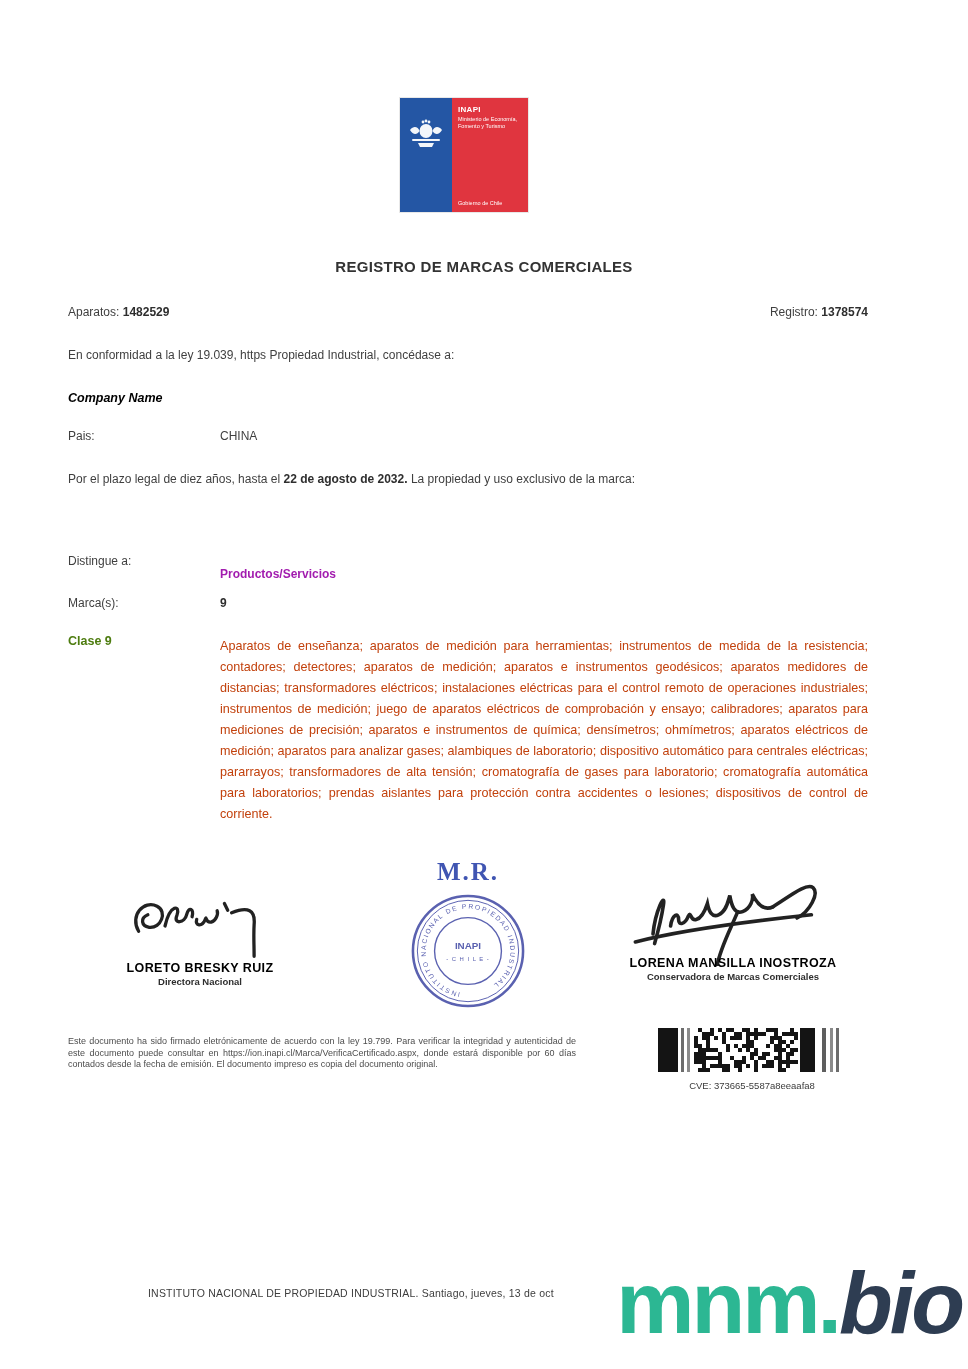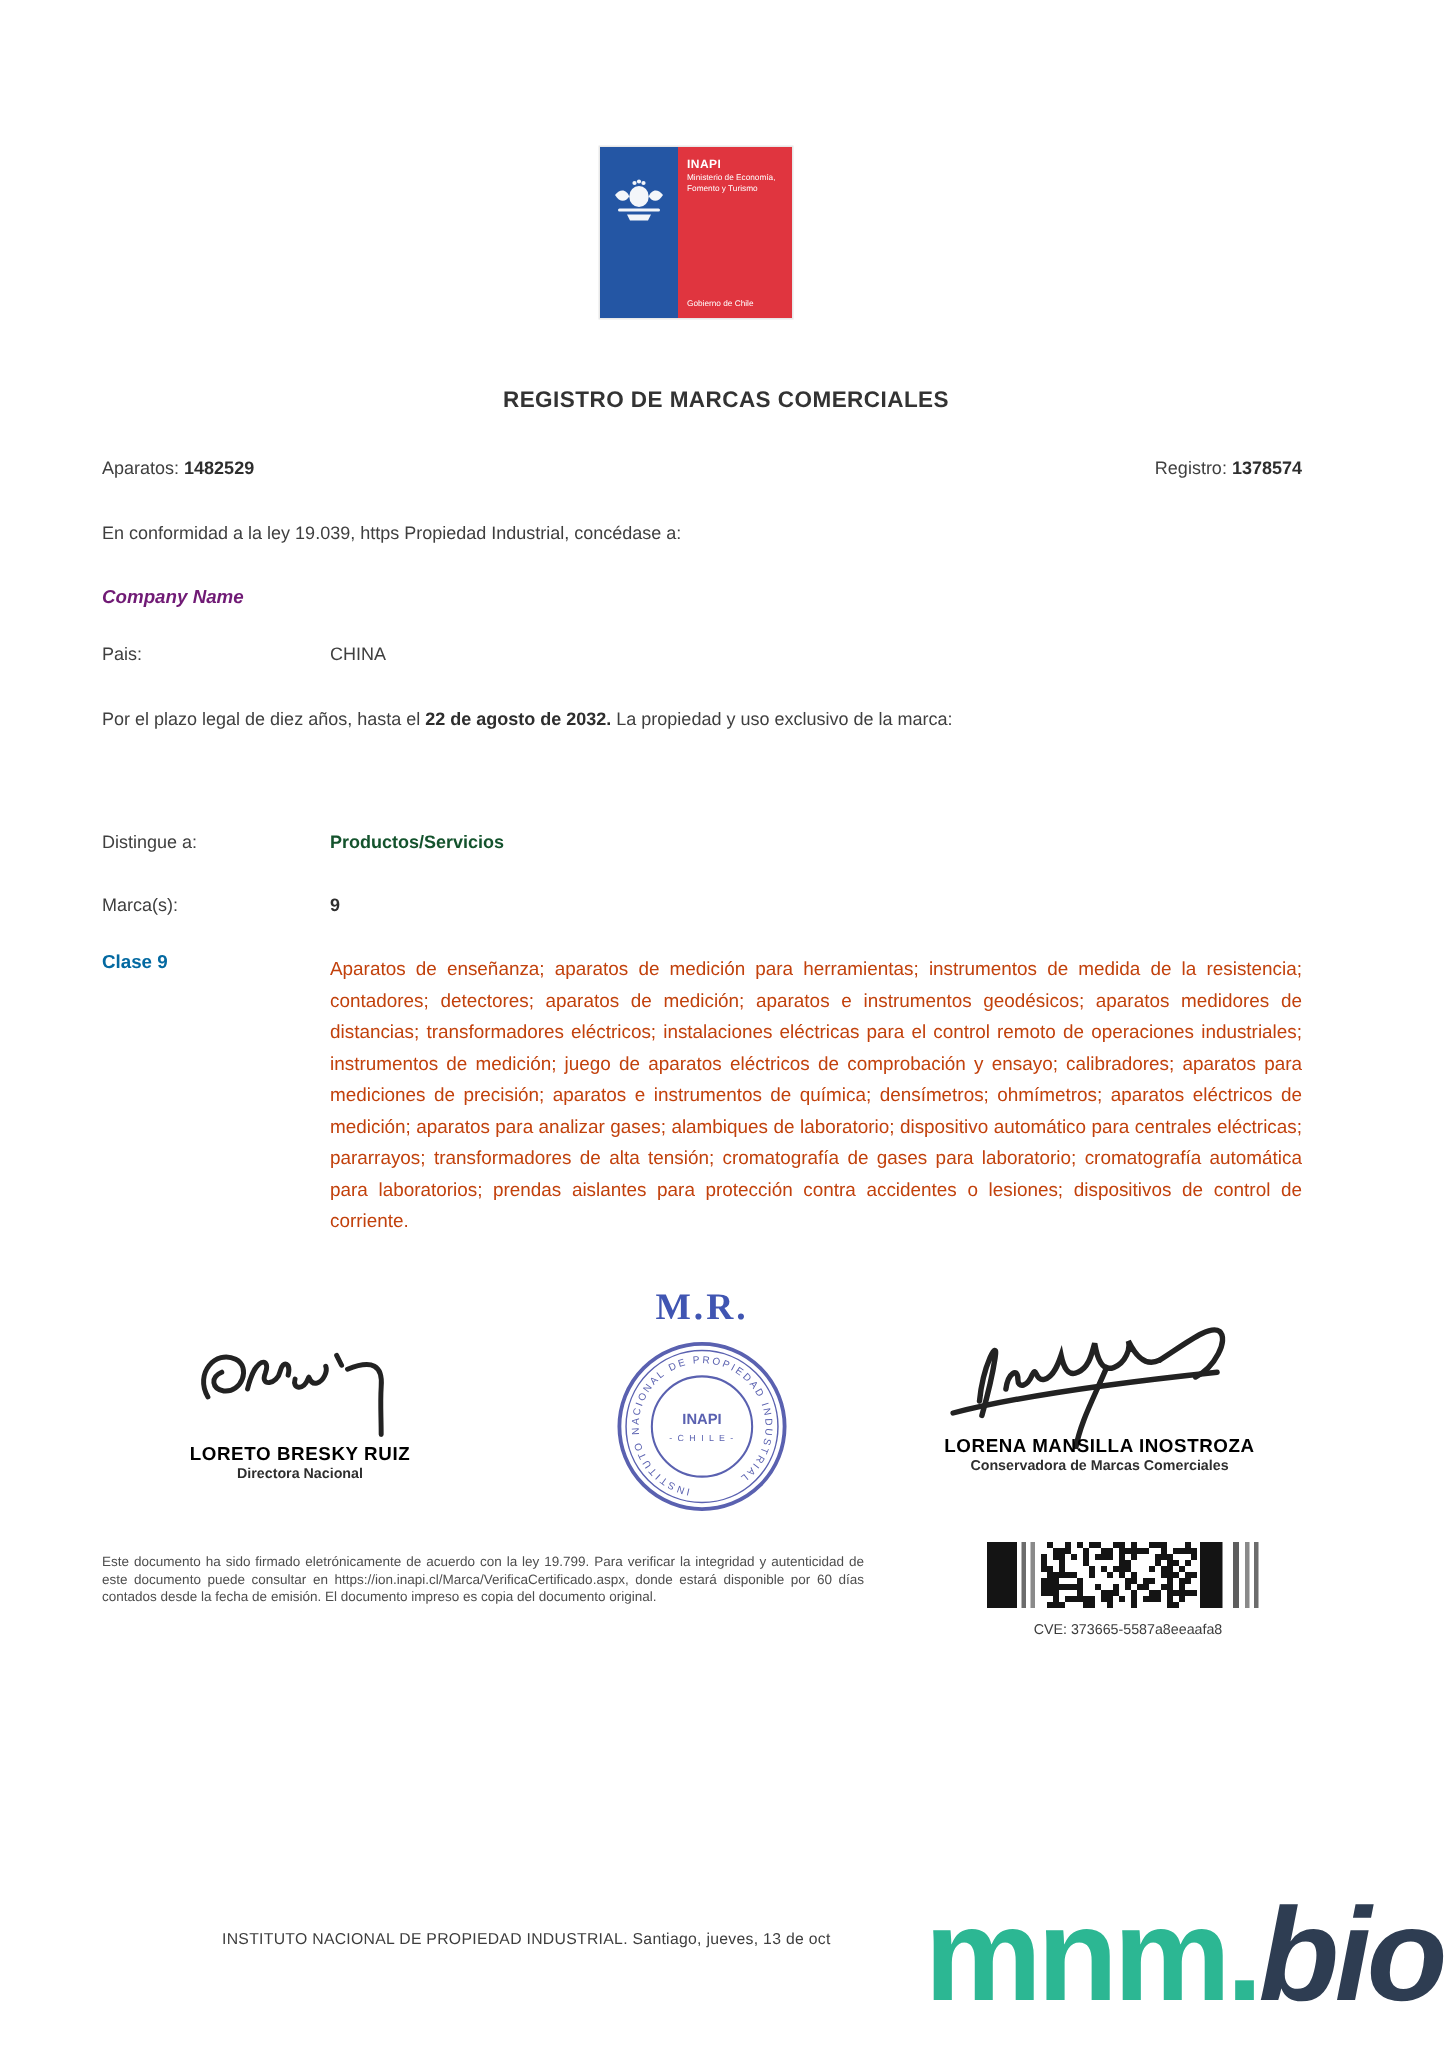--- a/index.html
+++ b/index.html
@@ -17,29 +17,29 @@
   .crest{position:absolute;top:20px;left:50%;transform:translateX(-50%);}
 
   
   .doc-title{top:258px;left:0;width:100%;text-align:center;font-size:15px;font-weight:bold;
              letter-spacing:.3px;color:#333;}
   .fs12{font-size:12px;line-height:15px;}
   .b{font-weight:bold;color:#2e2e2e;}
   .row-solicitud{top:305px;left:68px;}
   .row-registro{top:305px;right:100px;}
   .intro{top:348px;left:68px;}
-  .holder{top:391px;left:68px;font-weight:bold;font-style:italic;font-size:12.5px;color:#701a75;}
+  .holder{top:391px;left:68px;font-weight:bold;font-style:italic;font-size:12.5px;color:#000000;}
   .pais-label{top:429px;left:68px;}
   .pais-value{top:429px;left:220px;}
   .term{top:472px;left:68px;width:760px;}
   .disting-label{top:554px;left:68px;}
-  .disting-value{top:554px;left:220px;font-weight:bold;color:#14532d;}
+  .disting-value{top:567px;left:220px;font-weight:bold;color:#a21caf;}
   .clases-label{top:596px;left:68px;}
   .clases-value{top:596px;left:220px;font-weight:bold;color:#2e2e2e;}
-  .clase9-label{top:634px;left:68px;font-weight:bold;font-size:12.5px;color:#0369a1;}
+  .clase9-label{top:634px;left:68px;font-weight:bold;font-size:12.5px;color:#4d7c0f;}
   .clase9-text{top:636px;left:220px;width:648px;font-size:12.6px;line-height:21px;
                text-align:justify;color:#c2410c;}
 
   
   .seal-block{top:858px;left:398px;width:140px;text-align:center;}
   .mr{font-size:25px;font-weight:bold;color:#4055b2;letter-spacing:2px;font-family:Liberation Serif, serif;}
   .stamp{margin-top:6px;}
   .sig-left{top:893px;left:80px;width:240px;text-align:center;}
   .sig-right{top:878px;left:598px;width:270px;text-align:center;}
   .sig-name{font-size:12.5px;font-weight:bold;letter-spacing:.4px;color:#000000;}

